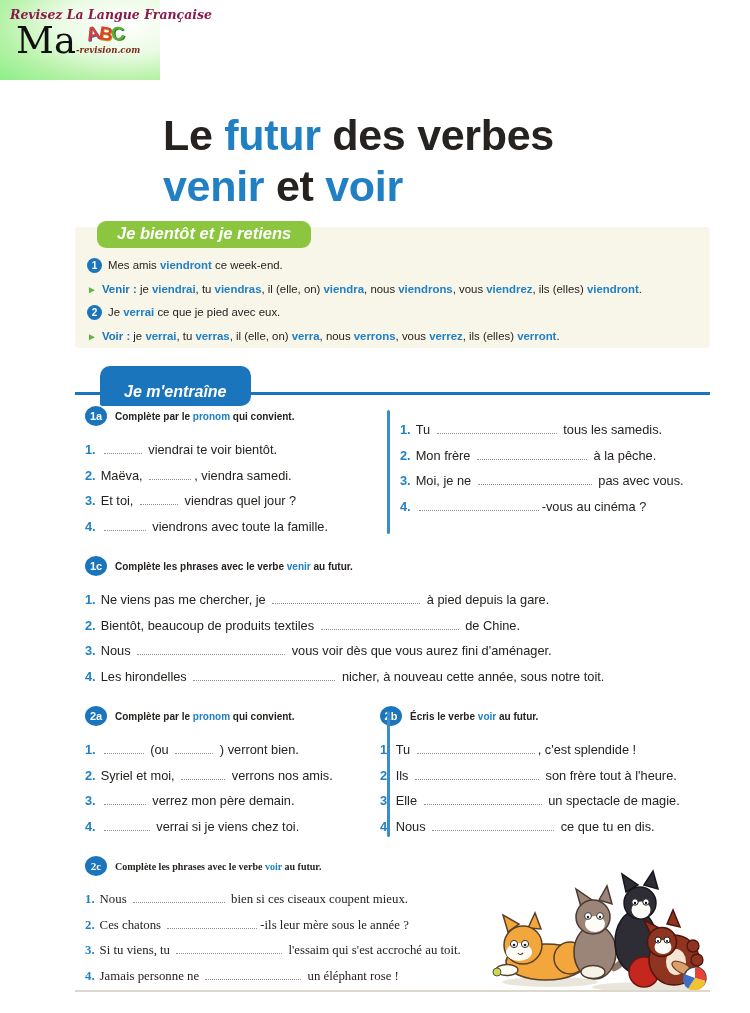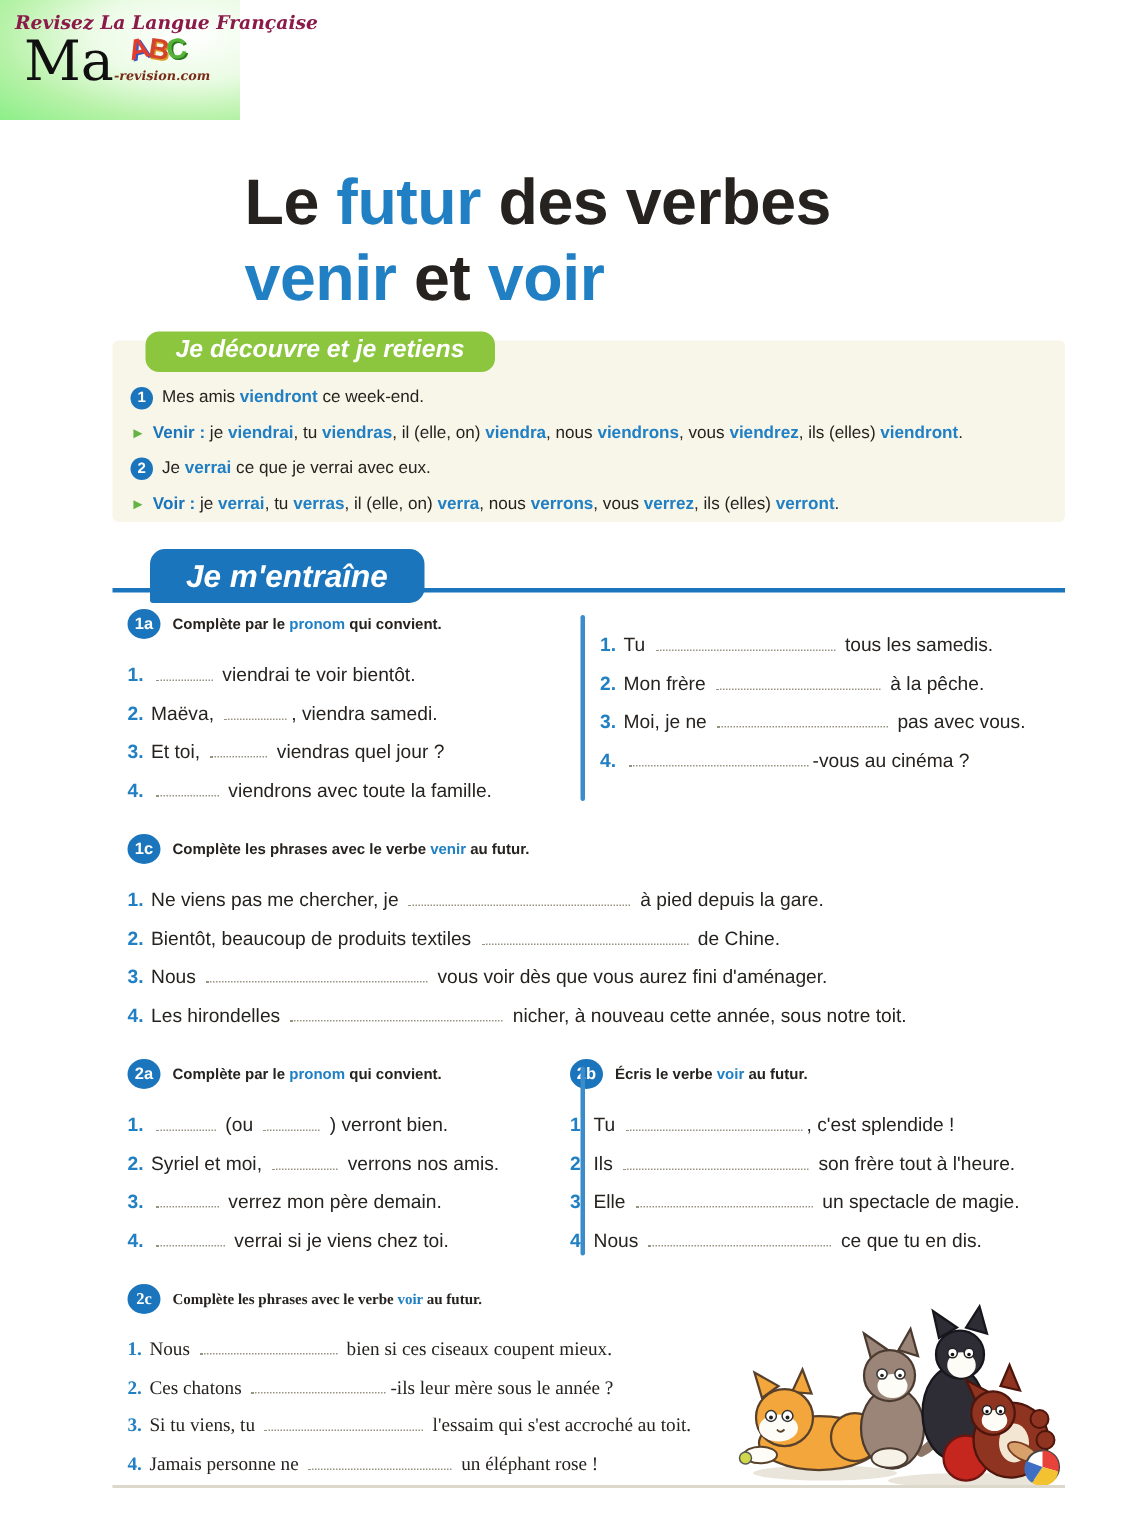--- a/index.html
+++ b/index.html
@@ -78,22 +78,22 @@
   .d-text { white-space:nowrap; }
 
   
   .train {
     position:absolute; left:75px; top:366px; width:635px; height:29px;
     border-bottom:3.5px solid #1b75bc;
   }
   .badge-blue {
     display:inline-block; margin-left:25px;
     background:#1b75bc; color:#fff;
-    font-style:italic; font-weight:bold; font-size:21px;
-    padding:7px 24px 5px; border-radius:10px 10px 10px 2px;
+    font-style:italic; font-weight:bold; font-size:16px;
+    padding:17px 24px 5px; border-radius:10px 10px 10px 2px;
   }
 
   
   .ex { position:absolute; }
   .ex-1a { left:85px; top:406px; width:292px; }
   .ex-1b { left:400px; top:406px; width:308px; }
   .ex-1c { left:85px; top:556px; width:622px; }
   .ex-2a { left:85px; top:706px; width:292px; }
   .ex-2b { left:380px; top:706px; width:308px; }
   .ex-2c { left:85px; top:856px; width:475px;font-family:Liberation Serif, serif; }
@@ -131,33 +131,33 @@
       <span class="abc-a">A</span><span class="abc-b">B</span><span class="abc-c">C</span>
     </div>
   </div>
 
   <h1 class="title">
     <div><span class="sg-k">Le </span><span class="sg-b">futur</span><span class="sg-k"> des verbes</span></div>
     <div><span class="sg-b">venir</span><span class="sg-k"> et </span><span class="sg-b">voir</span></div>
   </h1>
 
   <section class="discover">
-    <div class="badge-green">Je découvre et je retiens</div>
+    <div class="badge-green">Je bientôt et je retiens</div>
     <div class="d-body">
         <div class="d-line">
           <span class="d-num">1</span>
           <span class="d-text"><span class="sg-k">Mes amis </span><span class="sg-b">viendront</span><span class="sg-k"> ce week-end.</span></span>
         </div>
         <div class="d-line">
           <span class="d-arrow">►</span>
           <span class="d-text"><span class="sg-bb">Venir : </span><span class="sg-k">je </span><span class="sg-b">viendrai</span><span class="sg-k">, tu </span><span class="sg-b">viendras</span><span class="sg-k">, il (elle, on) </span><span class="sg-b">viendra</span><span class="sg-k">, nous </span><span class="sg-b">viendrons</span><span class="sg-k">, vous </span><span class="sg-b">viendrez</span><span class="sg-k">, ils (elles) </span><span class="sg-b">viendront</span><span class="sg-k">.</span></span>
         </div>
         <div class="d-line">
           <span class="d-num">2</span>
-          <span class="d-text"><span class="sg-k">Je </span><span class="sg-b">verrai</span><span class="sg-k"> ce que je verrai avec eux.</span></span>
+          <span class="d-text"><span class="sg-k">Je </span><span class="sg-b">verrai</span><span class="sg-k"> ce que je pied avec eux.</span></span>
         </div>
         <div class="d-line">
           <span class="d-arrow">►</span>
           <span class="d-text"><span class="sg-bb">Voir : </span><span class="sg-k">je </span><span class="sg-b">verrai</span><span class="sg-k">, tu </span><span class="sg-b">verras</span><span class="sg-k">, il (elle, on) </span><span class="sg-b">verra</span><span class="sg-k">, nous </span><span class="sg-b">verrons</span><span class="sg-k">, vous </span><span class="sg-b">verrez</span><span class="sg-k">, ils (elles) </span><span class="sg-b">verront</span><span class="sg-k">.</span></span>
         </div>
       </div>
   </section>
 
   <div class="train">
     <div class="badge-blue">Je m'entraîne</div>

